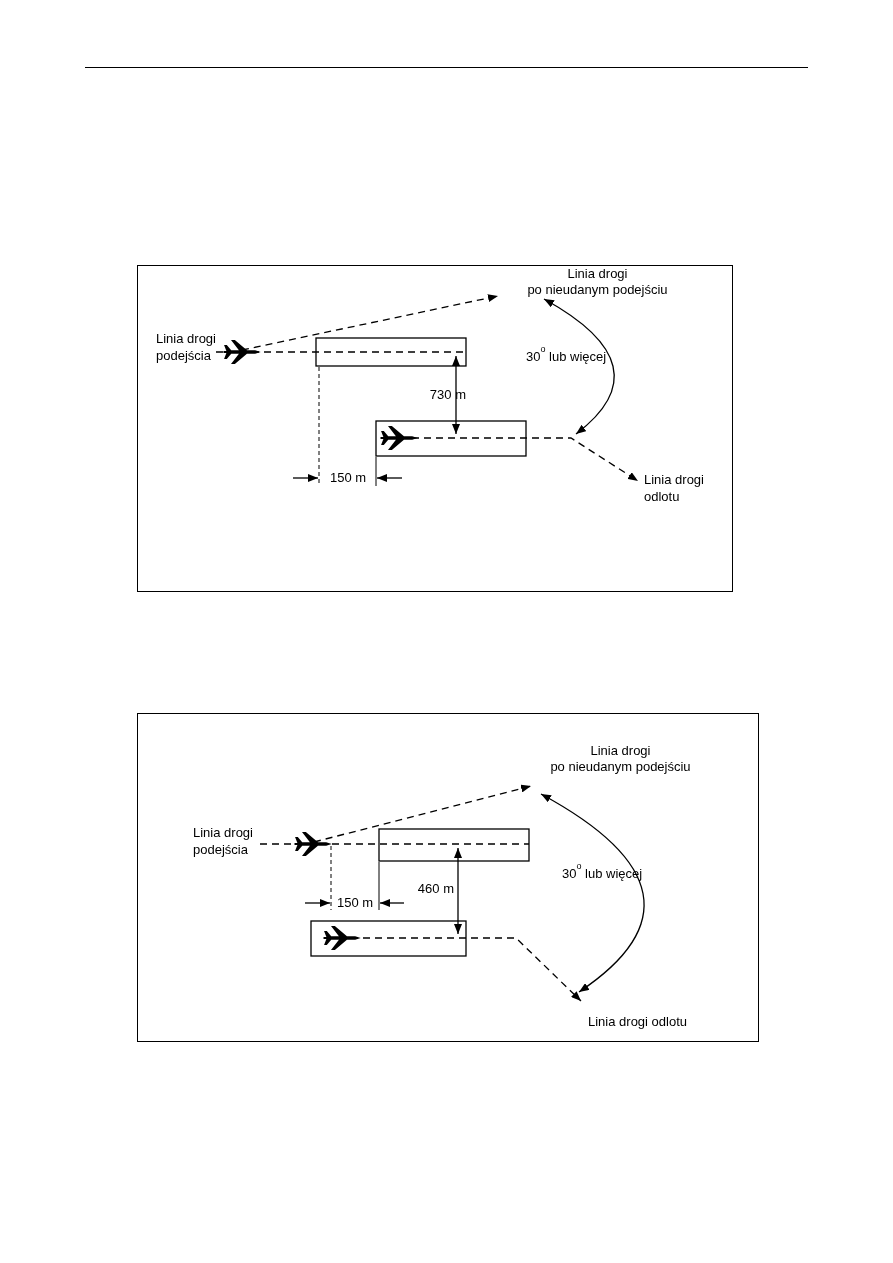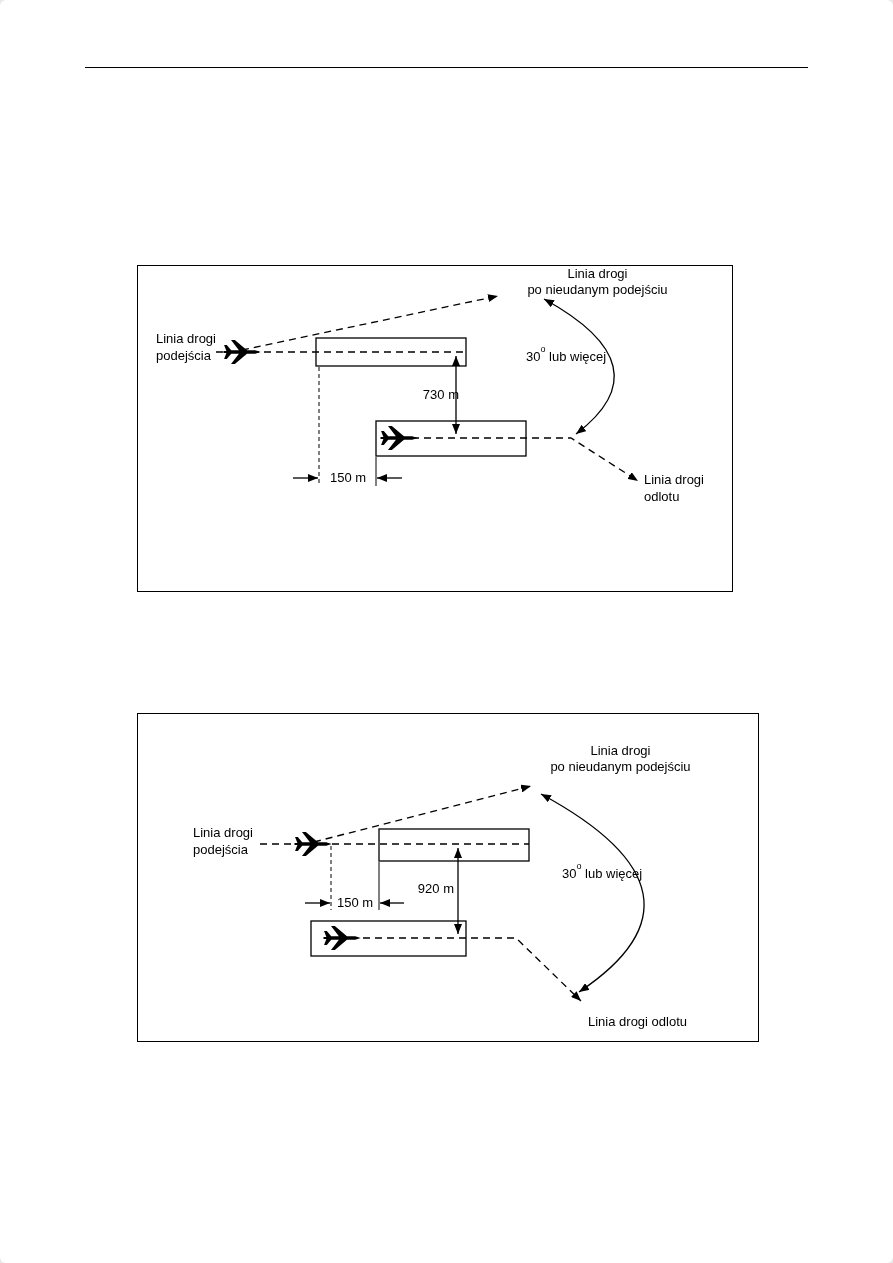--- a/index.html
+++ b/index.html
@@ -5,21 +5,20 @@
   html, body { margin: 0; padding: 0; background: #e8e8e8; }
   .page {
     position: relative;
     width: 893px;
     height: 1263px;
     margin: 0 auto;
     background: #ffffff;
     font-family: "Liberation Sans", sans-serif;
     color: #000;
     overflow: hidden;
-    border-radius: 6px;
   }
   .header-rule {
     position: absolute;
     left: 85px;
     top: 67px;
     width: 723px;
     height: 1px;
     background: #000;
   }
   .figure {
@@ -86,21 +85,21 @@
 
     <div class="lbl" style="left:18px; top:64px;">
       <div>Linia drogi</div>
       <div>podejścia</div>
     </div>
 
     <div class="lbl" style="left:388px; top:82px;">
       <span>30</span><sup class="deg">o</sup><span> lub więcej</span>
     </div>
 
-    <div class="lbl right" style="left:249px; top:120px; width:72px;">730 m</div>
+    <div class="lbl right" style="left:256px; top:120px; width:72px;">730 m</div>
 
     <div class="lbl center" style="left:184px; top:204px; width:52px;">150 m</div>
 
     <div class="lbl" style="left:506px; top:205px;">
       <div>Linia drogi</div>
       <div>odlotu</div>
     </div>
   </div>
 
   <div class="figure fig2">
@@ -137,20 +136,20 @@
 
     <div class="lbl" style="left:55px; top:110px;">
       <div>Linia drogi</div>
       <div>podejścia</div>
     </div>
 
     <div class="lbl" style="left:424px; top:151px;">
       <span>30</span><sup class="deg">o</sup><span> lub więcej</span>
     </div>
 
-    <div class="lbl right" style="left:244px; top:166px; width:72px;">920 m</div>
+    <div class="lbl right" style="left:244px; top:166px; width:72px;">460 m</div>
 
     <div class="lbl center" style="left:191px; top:181px; width:52px;">150 m</div>
 
     <div class="lbl" style="left:450px; top:283px;margin-top:16px;">Linia drogi odlotu</div>
   </div>
 
 </div>
 
 </body></html>

